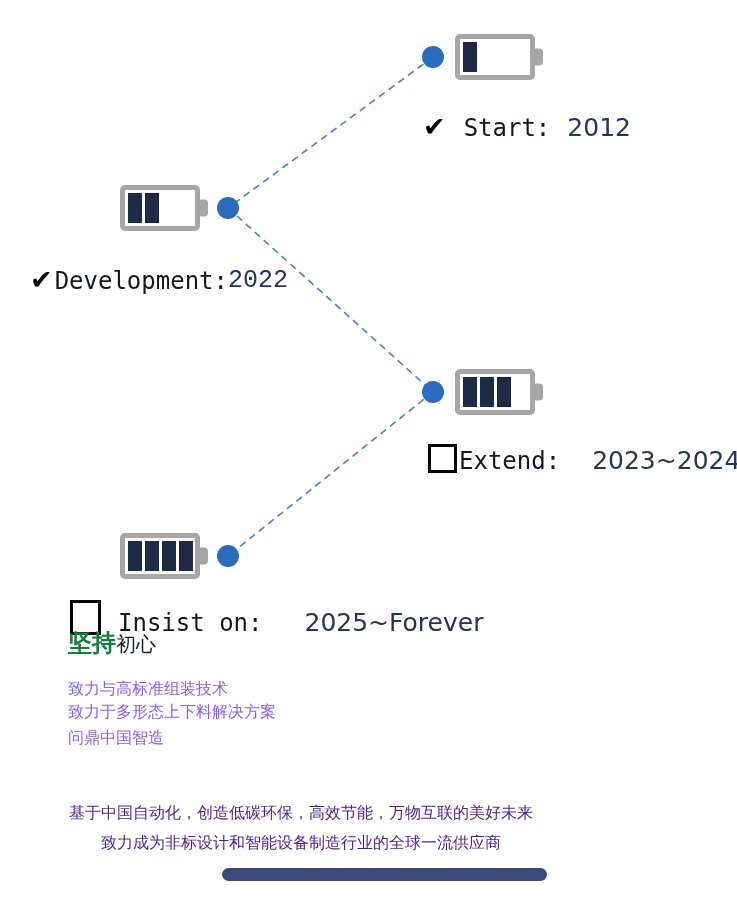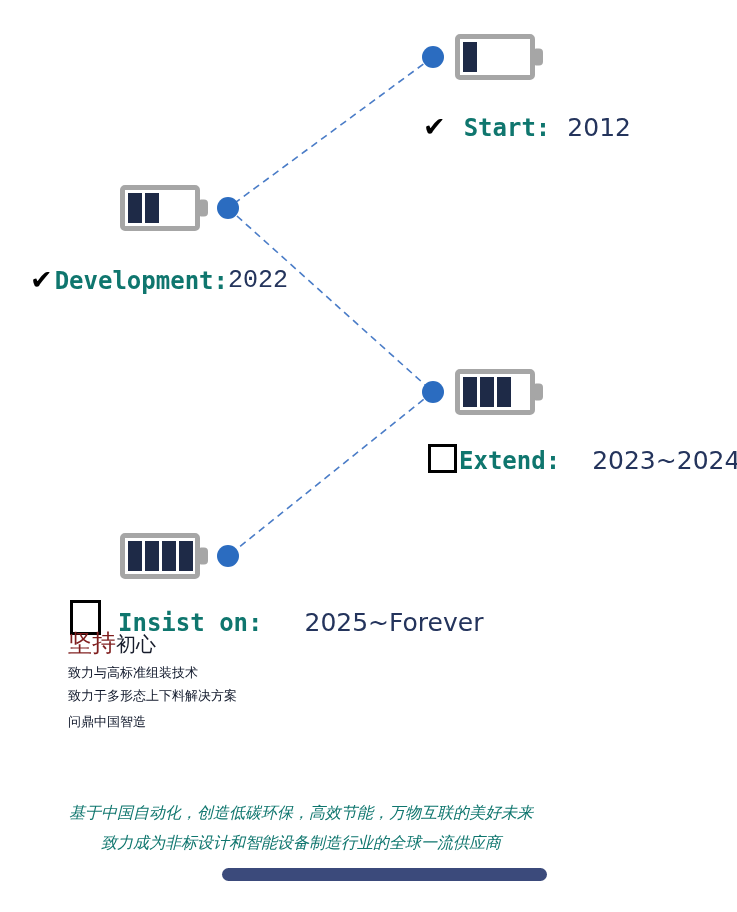--- a/index.html
+++ b/index.html
@@ -40,24 +40,24 @@
   
   .heading{
     position:absolute;
     display:flex;
     align-items:flex-end;
     white-space:nowrap;
     color:#202a42;
   }
   .heading .hlabel{
     font-family:"DejaVu Sans Mono",monospace;
-    font-weight:700;
+    font-weight:400;
     font-size:24px;
     line-height:1;
-    color:#0f766e;
+    color:#0f172a;
     margin-top:28px;
   }
   .heading .hvalue{
     font-family:"DejaVu Sans",sans-serif;
     font-weight:500;
     font-size:25px;
     line-height:1;
     color:#24345c;
   }
   .check{
@@ -86,38 +86,38 @@
     font-weight:700;
     color:#10141f;
   }
   .desc.wrap{white-space:normal;}
 
   .slogan{
     position:absolute;
     white-space:nowrap;
     color:#171c2b;
   }
-  .slogan .big{font-size:24px;font-weight:400;color:#7f1d1d;}
+  .slogan .big{font-size:24px;font-weight:700;color:#15803d;}
   .slogan .small{font-size:20px;}
 
   .detail-lines{
     position:absolute;
-    font-size:13px;
+    font-size:16px;
     line-height:23px;
-    color:#0f172a;
+    color:#8b5cf6;
+    margin-top:16px;
   }
   .detail-lines .last{margin-top:3px;}
 
   .footer-line{
     position:absolute;
     left:0;width:602px;
     text-align:center;
     font-size:16px;
-    color:#0f766e;
-    font-style:italic;
+    color:#4c1d95;
   }
   .pill{
     position:absolute;
     left:222px;top:868px;
     width:325px;height:13px;
     border-radius:7px;
     background:#3b4a7b;
   }
 </style>
 </head>

